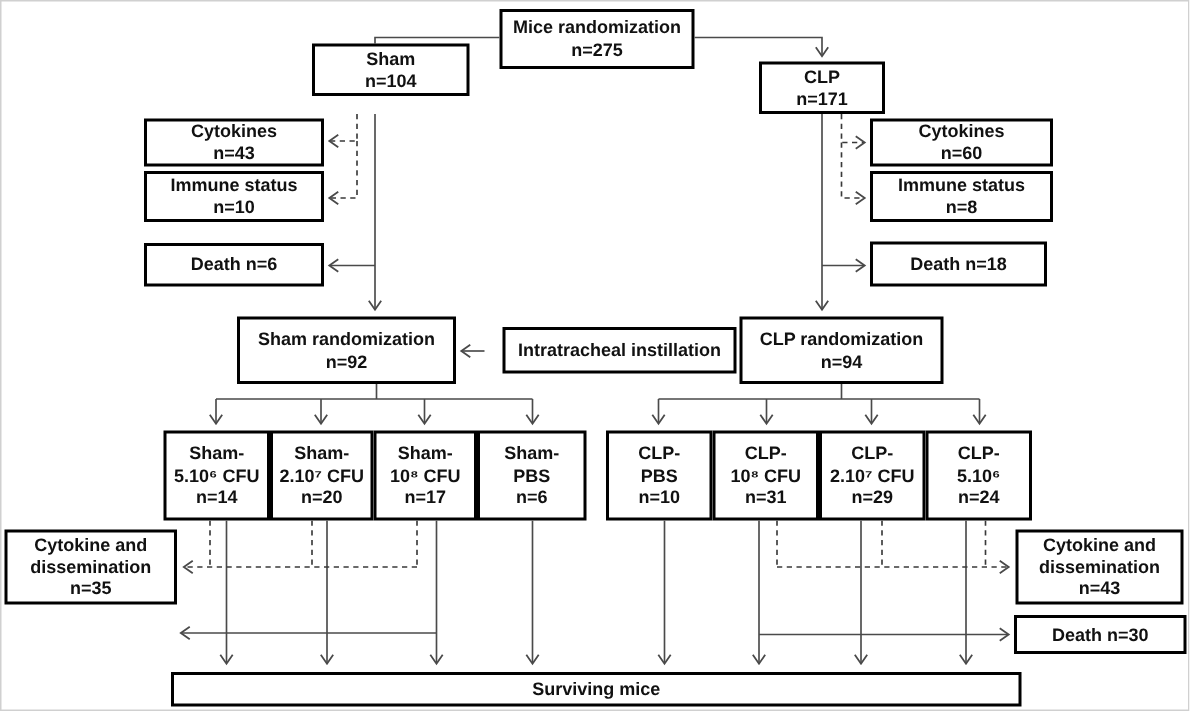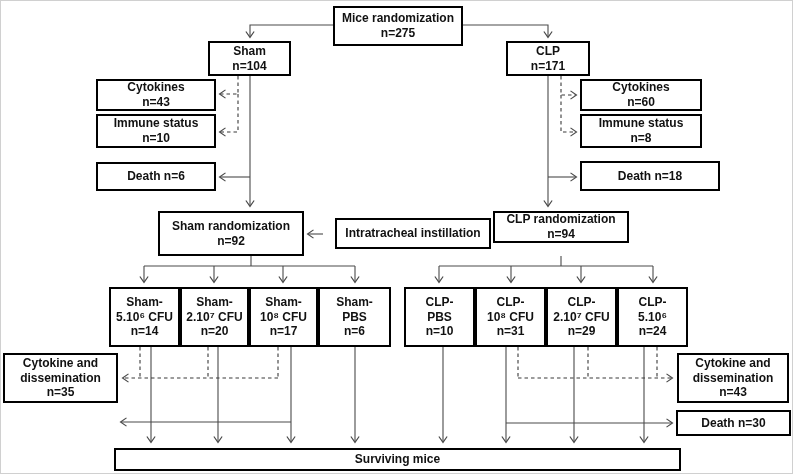--- a/index.html
+++ b/index.html
@@ -77,21 +77,21 @@
     <path class="dline" d="M656,346 V377 M517,377 H671" marker-end="url(#arr)"></path>
 
     <path class="sline" d="M290,421 H120" marker-end="url(#arr)"></path>
     <path class="sline" d="M505,422 H671" marker-end="url(#arr)"></path>
   </svg>
 
   <div class="node" style="left:332px;top:5px;width:130px;height:40px">
       <div class="bl">Mice randomization</div>
       <div class="bl">n=275</div>
     </div>
-  <div class="node" style="left:207px;top:40px;width:83px;height:35px">
+  <div class="node" style="left:207px;top:28px;width:105px;height:35px">
       <div class="bl">Sham</div>
       <div class="bl">n=104</div>
     </div>
   <div class="node" style="left:505px;top:40px;width:84px;height:35px">
       <div class="bl">CLP</div>
       <div class="bl">n=171</div>
     </div>
 
   <div class="node" style="left:95px;top:78px;width:120px;height:32px">
       <div class="bl">Cytokines</div>
@@ -106,32 +106,32 @@
     </div>
 
   <div class="node" style="left:579px;top:78px;width:122px;height:32px">
       <div class="bl">Cytokines</div>
       <div class="bl">n=60</div>
     </div>
   <div class="node" style="left:579px;top:113px;width:122px;height:34px">
       <div class="bl">Immune status</div>
       <div class="bl">n=8</div>
     </div>
-  <div class="node" style="left:579px;top:160px;width:140px;height:30px">
+  <div class="node" style="left:579px;top:160px;width:118px;height:30px">
       <div class="bl">Death n=18</div>
     </div>
 
   <div class="node" style="left:157px;top:210px;width:146px;height:45px">
       <div class="bl">Sham randomization</div>
       <div class="bl">n=92</div>
     </div>
   <div class="node" style="left:334px;top:217px;width:156px;height:31px">
       <div class="bl">Intratracheal instillation</div>
     </div>
-  <div class="node" style="left:492px;top:210px;width:136px;height:32px">
+  <div class="node" style="left:492px;top:210px;width:136px;height:45px">
       <div class="bl">CLP randomization</div>
       <div class="bl">n=94</div>
     </div>
 
   <div class="node" style="left:108px;top:286px;width:71px;height:60px">
       <div class="bl">Sham-</div>
       <div class="bl">5.10⁶ CFU</div>
       <div class="bl">n=14</div>
     </div>
   <div class="node" style="left:179px;top:286px;width:69px;height:60px">

